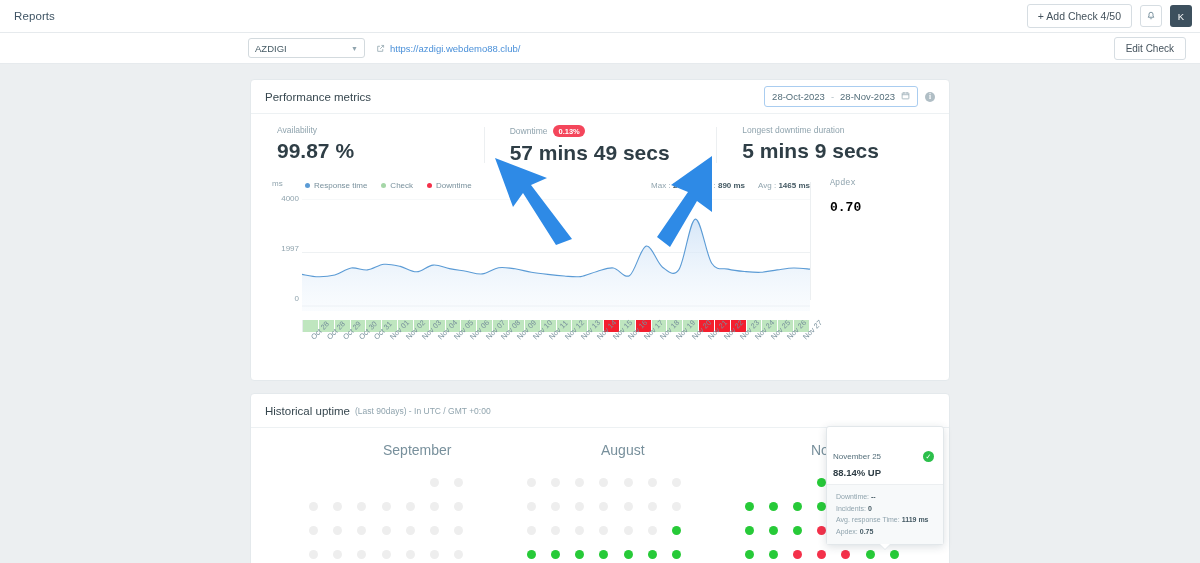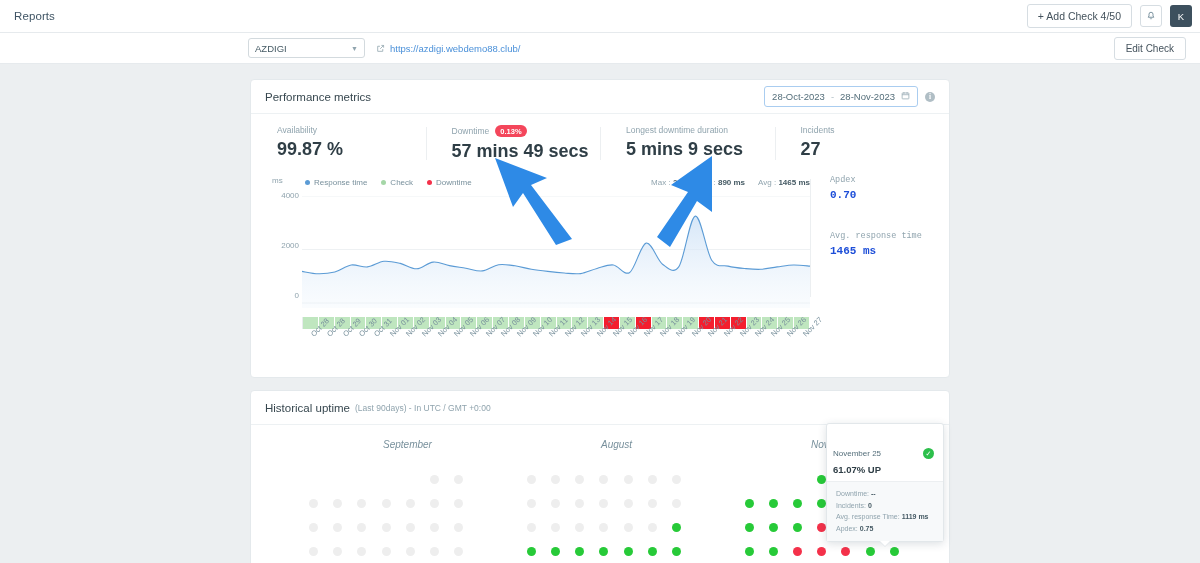--- a/index.html
+++ b/index.html
@@ -96,21 +96,21 @@
   }
   .kpi + .kpi::before {
     content: ""; position: absolute; left: 0; top: 2px; bottom: 2px;
     width: 1px; background: #eceff1;
   }
   .kpi-label { font-size: 8.5px; color: #90a4ae; display: flex; align-items: center; gap: 6px; }
   .badge {
     background: #f4465b; color: #fff; border-radius: 8px;
     font-size: 7.5px; padding: 1.5px 5px; font-weight: bold;
   }
-  .kpi-value { font-size: 18px; font-weight: bold; color: #2f3e46; margin-top: 4px; }
+  .kpi-value { font-size: 21px; font-weight: bold; color: #2f3e46; margin-top: 4px; }
 
   
   .chart-wrap { display: flex; padding: 0 14px 8px 14px; }
   .chart-left { width: 545px; position: relative; }
   .chart-legend {
     display: flex; align-items: center; gap: 14px;
     font-size: 8px; color: #78909c; padding-left: 40px; height: 14px;
   }
   .chart-legend .unit { position: absolute; left: 7px; top: 1px; font-size: 8px; color: #90a4ae; }
   .lg { display: flex; align-items: center; gap: 4px; }
@@ -137,27 +137,27 @@
     position: absolute; top: 3px; font-size: 7.5px; color: #78909c;
     transform: rotate(-45deg); transform-origin: left top; white-space: nowrap;
   }
 
   .chart-right { width: 140px; padding-left: 20px; position: relative; font-family: Liberation Mono, monospace; }
   .chart-right::before {
     content: ""; position: absolute; left: 0; top: 4px; height: 118px; width: 1px; background: #eceff1;
   }
   .stat-block { margin-bottom: 30px; }
   .stat-label { font-size: 8.5px; color: #90a4ae; }
-  .stat-value { font-size: 11px; font-weight: bold; color: #1d4ed8; margin-top: 4px; }
+  .stat-value { font-size: 13px; font-weight: bold; color: #000000; margin-top: 12px; }
 
   
   .hist-body { padding: 14px 0 18px 0; position: relative; }
   .month-labels { position: relative; height: 16px; }
   .month-labels span {
-    position: absolute; font-size: 10px; color: #78909c; font-style: italic;
+    position: absolute; font-size: 14px; color: #78909c;
   }
   .dotgrid { position: relative; height: 118px; margin-top: 4px; }
   .dot {
     position: absolute; width: 9px; height: 9px; border-radius: 50%;
   }
   .d-empty { background: #eeeeee; }
   .d-up    { background: #27ca38; }
   .d-down  { background: #f4314a; }
 
   
@@ -258,26 +258,20 @@
           <span>Downtime</span>
           <span class="badge">0.13%</span>
         </div>
         <div class="kpi-value">57 mins 49 secs</div>
       </div>
       <div class="kpi">
         <div class="kpi-label">
           <span>Longest downtime duration</span>
         </div>
         <div class="kpi-value">5 mins 9 secs</div>
-      </div>
-      <div class="kpi">
-        <div class="kpi-label">
-          <span>Incidents</span>
-        </div>
-        <div class="kpi-value">27</div>
       </div>
     </div>
 
     <div class="chart-wrap">
       <div class="chart-left">
 
         <div class="chart-legend">
           <span class="unit">ms</span>
           <span class="lg">
             <i class="lgdot" style="background:#5b9bd5"></i>
@@ -293,21 +287,21 @@
           </span>
           <span class="chart-stats">
             <span><span>Max :</span> <b>2…</b></span>
             <span><span>Min :</span> <b>890 ms</b></span>
             <span><span>Avg :</span> <b>1465 ms</b></span>
           </span>
         </div>
 
         <div class="plot">
           <div class="ytick" style="top:0px">4000</div>
-          <div class="ytick" style="top:50px">2000</div>
+          <div class="ytick" style="top:50px">1997</div>
           <div class="ytick" style="top:100px">0</div>
           <svg id="plot-svg" width="508" height="112" style="position:absolute;left:37px;top:5px">
               <line x1="0" x2="508" y1="107" y2="107" stroke="#eef1f3" stroke-width="1"></line>
               <line x1="0" x2="508" y1="53.5" y2="53.5" stroke="#eef1f3" stroke-width="1"></line>
               <line x1="0" x2="508" y1="0" y2="0" stroke="#eef1f3" stroke-width="1"></line>
               <defs>
                 <linearGradient id="ag" x1="0" y1="0" x2="0" y2="1">
                   <stop offset="0%" stop-color="#cfe2f6" stop-opacity="0.85"></stop>
                   <stop offset="100%" stop-color="#eaf3fc" stop-opacity="0.25"></stop>
                 </linearGradient>
@@ -385,24 +379,20 @@
             <span style="left: 467.312px;">Nov 25</span>
             <span style="left: 483.188px;">Nov 26</span>
             <span style="left: 499.062px;">Nov 27</span>
           </div>
       </div>
 
       <div class="chart-right">
         <div class="stat-block">
           <div class="stat-label">Apdex</div>
           <div class="stat-value">0.70</div>
-        </div>
-        <div class="stat-block">
-          <div class="stat-label">Avg. response time</div>
-          <div class="stat-value">1465 ms</div>
         </div>
       </div>
     </div>
   </div>
 
   <div class="card">
     <div class="card-head">
       <div class="card-title">Historical uptime</div>
       <div class="card-title-sub">(Last 90days) - In UTC / GMT +0:00</div>
     </div>
@@ -481,21 +471,21 @@
           <div class="dot d-up" style="left: 614.6px; top: 88px;"></div>
           <div class="dot d-up" style="left: 638.8px; top: 88px;"></div>
         </div>
 
       <div class="tooltip" style="left:575px; top:-2px;">
         <div class="tt-top">
           <div class="tt-row1">
             <span class="tt-date">November 25</span>
             <span class="tt-check">✓</span>
           </div>
-          <div class="tt-status">61.07% UP</div>
+          <div class="tt-status">88.14% UP</div>
         </div>
         <div class="tt-bot">
           <div class="tt-line">
             <span>Downtime:</span>
             <b>--</b>
           </div>
           <div class="tt-line">
             <span>Incidents:</span>
             <b>0</b>
           </div>

